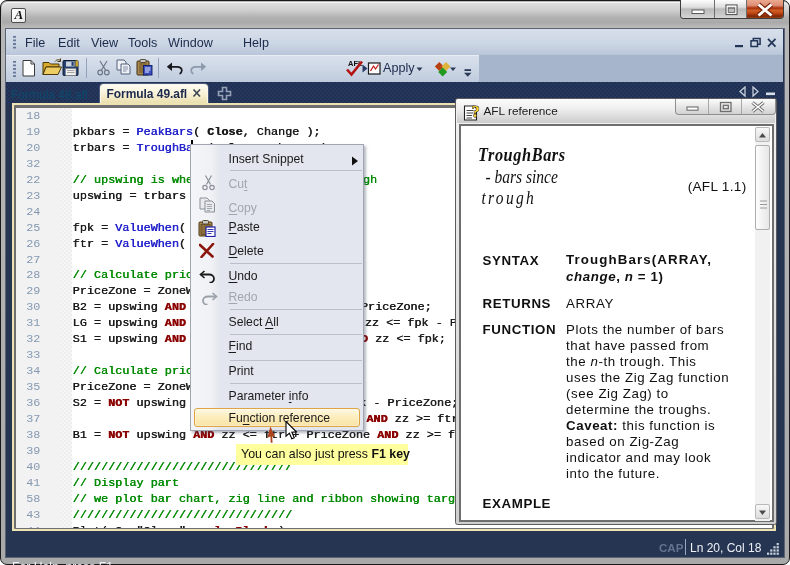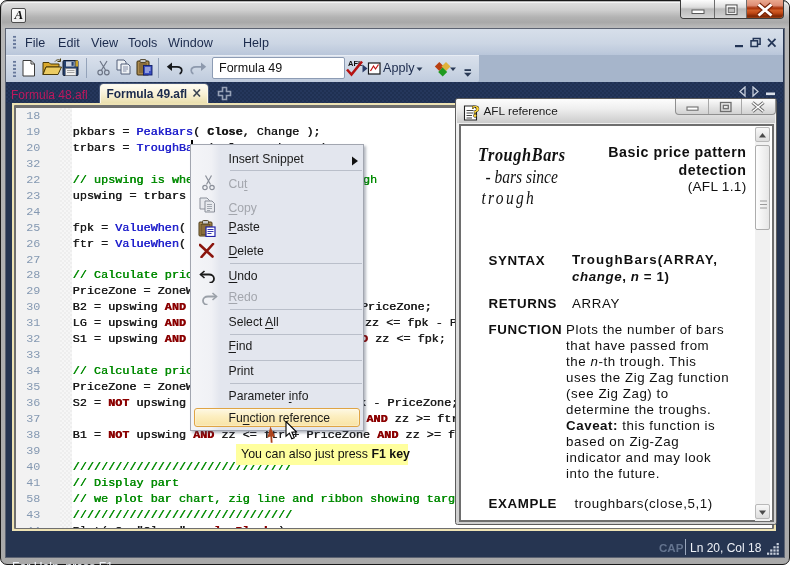--- a/index.html
+++ b/index.html
@@ -30,21 +30,21 @@
 
 #toolrow{position:absolute;left:6px;top:55px;width:777px;height:26.5px;background:#a6b5cb;}
 #toolchunk{position:absolute;left:6px;top:55px;width:473px;height:26.5px;background:linear-gradient(180deg,#dae1ec 0%,#cdd7e5 50%,#bfcbdd 100%);border-radius:0 0 2px 0;box-shadow:inset 0 1px 0 #e8edf4;}
 .tsep{position:absolute;top:3px;width:1px;height:20px;background:#94a3ba;}
 #formbox{position:absolute;left:206px;top:2px;width:133px;height:22px;background:#fff;border:1px solid #8d9cb4;border-radius:2px;}
 #formbox span{position:absolute;left:6px;top:3px;font-size:12.5px;color:#111;}
 #applytxt{position:absolute;left:377px;top:5.5px;font-size:12.6px;color:#1b2a4c;}
 
 #tabrow{position:absolute;left:6px;top:81.5px;width:777px;height:21px;
  background:repeating-conic-gradient(#25375c 0% 25%,#1f3052 0% 50%) 0 0/4px 4px;}
-#tab1{position:absolute;left:11px;top:87.5px;font-size:12px;color:#be185d;}
+#tab1{position:absolute;left:11px;top:87.5px;font-size:12px;color:#0c4a6e;}
 #tab2{position:absolute;left:100px;top:84px;width:108px;height:18.5px;background:linear-gradient(180deg,#fefcf4 0%,#f7efd2 55%,#eadfae 100%);border-radius:3.5px 3.5px 0 0;border:1px solid #fcf8e8;border-bottom:none;box-shadow:0 0 0 1px #4a5a7c;}
 #tab2 b{position:absolute;left:5.5px;top:2px;font-size:12px;letter-spacing:-.05px;color:#1b2a4c;}
 
 #edpane{position:absolute;left:12.4px;top:102.5px;width:763.6px;height:428px;background:#eee3b4;}
 #edinner{position:absolute;left:2px;top:2px;width:759.6px;height:424px;background:#fff;border-style:solid;border-color:#6f6f6f;border-width:3px 2px 1.5px 2px;border-radius:1px;}
 #gutter{position:absolute;left:0;top:0;width:44px;height:100%;background:#f2f2f2;}
 #foldcol{position:absolute;left:44px;top:0;width:12px;height:100%;
  background:repeating-conic-gradient(#f6f6f6 0% 25%,#eeeeee 0% 50%) 0 0/4px 4px;}
 #code{position:absolute;left:0;top:0;width:100%;height:100%;overflow:hidden;font-family:"Liberation Mono",monospace;font-size:11.8px;line-height:16px;text-shadow:0.45px 0 0 currentColor;}
 .cl{position:absolute;left:56.2px;white-space:pre;color:#1a1a1a;}
@@ -76,21 +76,21 @@
 #aflwin{position:absolute;left:454.5px;top:97.5px;width:322.5px;height:427.5px;background:linear-gradient(180deg,#f2f2f2,#cfcfcf);border:1.5px solid #5c5c5c;border-radius:2.5px;}
 #afltitle{position:absolute;left:1px;top:0px;right:1px;height:24px;border-radius:2px 2px 0 0;background:linear-gradient(180deg,#fdfdfd 0%,#efefef 40%,#dadada 75%,#cccccc 100%);}
 #afltitle>span{position:absolute;left:27px;top:5.5px;font-size:11.8px;color:#1a1a1a;}
 #aflbtns{position:absolute;left:219px;top:0;width:101px;height:16px;border:1px solid #8f8f8f;border-top:none;border-radius:0 0 4px 4px;display:flex;overflow:hidden;background:linear-gradient(180deg,#fcfcfc 0%,#e4e4e4 55%,#d2d2d2 100%);}
 .ab{width:34px;height:100%;position:relative;border-right:1px solid #a8a8a8;}
 #aflcontent{position:absolute;left:3px;top:25px;width:315px;height:398px;background:#fff;border:2px solid #6e6e6e;}
 #aflscroll{position:absolute;right:1.5px;top:1.5px;width:15px;height:394px;background:#f1f1f1;}
 .sbtn{position:absolute;left:0;width:15px;height:15px;background:linear-gradient(180deg,#f8f8f8,#ddd);border:1px solid #b9b9b9;border-radius:2px;}
 #sthumb{position:absolute;left:0;top:18px;width:15px;height:85px;background:linear-gradient(90deg,#fdfdfd,#e6e6e6);border:1px solid #adadad;border-radius:2px;}
 .serif-h{font-family:"Liberation Serif",serif;}
-.aflb{font-size:13.3px;letter-spacing:.6px;color:#101010;position:absolute;white-space:nowrap;margin-left:6px;}
+.aflb{font-size:13.3px;letter-spacing:.6px;color:#101010;position:absolute;white-space:nowrap;}
 .aflp{font-size:13.3px;letter-spacing:.55px;color:#101010;position:absolute;line-height:16px;width:200px;}
 </style>
 </head>
 <body>
 <div id="win"></div>
 <div id="titlebar">
   <div id="appicon">
       <span>A</span>
     </div>
 </div>
@@ -207,23 +207,20 @@
       </g>
     <path d="M444 12.5 h6 l-3 3.5 Z" fill="#2a3a56"></path>
 
     <g>
         <rect x="458.5" y="14.2" width="6.5" height="1.8" fill="#2a3a56"></rect>
         <path d="M458 17.8 h7.5 l-3.75 4 Z" fill="#2a3a56"></path>
       </g>
   </svg>
   <div class="tsep" style="left:80px;"></div>
   <div class="tsep" style="left:152px;"></div>
-  <div id="formbox">
-      <span>Formula 49</span>
-    </div>
   <div id="applytxt">Apply</div>
 </div>
 <div id="tabrow"></div>
 <span id="tab1">Formula 48.afl</span>
 <div id="tab2">
     <b>Formula 49.afl</b>
   </div>
 <svg class="abs" style="left:186px;top:84px;" width="50" height="20" viewBox="0 0 50 20" id="tabx">
   <path d="M7.5 5.5 L14 12.5 M14 5.5 L7.5 12.5" stroke="#3a4350" stroke-width="1.6"></path>
   <path d="M36.5 3.5 h4 v4 h4 v4 h-4 v4 h-4 v-4 h-4 v-4 h4 z" fill="none" stroke="#96a1b6" stroke-width="1.6"></path>
@@ -406,31 +403,29 @@
         <svg class="glyph" width="33" height="16">
           <path d="M10.5 3.5 L21.5 12.5 M21.5 3.5 L10.5 12.5" stroke="#6e6e6e" stroke-width="3.4" fill="none"></path>
           <path d="M10.5 3.5 L21.5 12.5 M21.5 3.5 L10.5 12.5" stroke="#fff" stroke-width="1.5" fill="none"></path>
         </svg>
       </div>
   </div>
   <div id="aflcontent">
     <div class="abs serif-h" style="left:17.5px;top:17px;font-size:16.3px;letter-spacing:0.6px;font-weight:bold;font-style:italic;color:#111;transform:scaleY(1.18);transform-origin:left top;">TroughBars</div>
     <div class="abs serif-h" style="left:25px;top:40px;font-size:15.5px;font-style:italic;color:#111;transform:scaleY(1.2);transform-origin:left top;">- bars since</div>
     <div class="abs serif-h" style="left:21px;top:61.5px;font-size:15.5px;letter-spacing:2.3px;font-style:italic;color:#111;transform:scaleY(1.2);transform-origin:left top;">trough</div>
-    <div class="abs" style="right:25px;top:18.5px;text-align:right;font-size:14.2px;font-weight:bold;letter-spacing:.55px;color:#101010;line-height:17.5px;">Basic price pattern<br>detection</div>
     <div class="abs" style="right:25px;top:53px;font-size:13.6px;letter-spacing:.3px;color:#101010;">(AFL 1.1)</div>
     <div class="aflb" style="left:22.1px;top:127px;font-weight:bold;">SYNTAX</div>
     <div class="aflb" style="left:105.6px;top:126.5px;font-weight:bold;letter-spacing:1.1px;">TroughBars(ARRAY,</div>
     <div class="aflb" style="left:105.6px;top:143px;font-weight:bold;"><i>change</i>, <i>n</i> = 1)</div>
     <div class="aflb" style="left:22.1px;top:170.5px;font-weight:bold;">RETURNS</div>
     <div class="aflb" style="left:105.6px;top:170.5px;">ARRAY</div>
     <div class="aflb" style="left:22.1px;top:196px;font-weight:bold;">FUNCTION</div>
     <div class="aflp" style="left:105.6px;top:196px;">Plots the number of bars<br>that have passed from<br>the <i>n</i>-th trough. This<br>uses the Zig Zag function<br>(see Zig Zag) to<br>determine the troughs.<br><b>Caveat:</b> this function is<br>based on Zig-Zag<br>indicator and may look<br>into the future.</div>
     <div class="aflb" style="left:22.1px;top:370px;font-weight:bold;">EXAMPLE</div>
-    <div class="aflb" style="left:108px;top:370px;">troughbars(close,5,1)</div>
     <div id="aflscroll">
       <div class="sbtn" style="top:0;"><svg width="13" height="13">
             <path d="M6.5 4 L10 8.5 L3 8.5 Z" fill="#4a4a4a"></path>
           </svg></div>
       <div id="sthumb"><svg width="13" height="85">
             <path d="M4 55 h7 M4 58.5 h7 M4 62 h7" stroke="#9a9a9a" stroke-width="1"></path>
           </svg></div>
       <div class="sbtn" style="bottom:2px;"><svg width="13" height="13">
             <path d="M6.5 9 L10 4.5 L3 4.5 Z" fill="#4a4a4a"></path>
           </svg></div>

